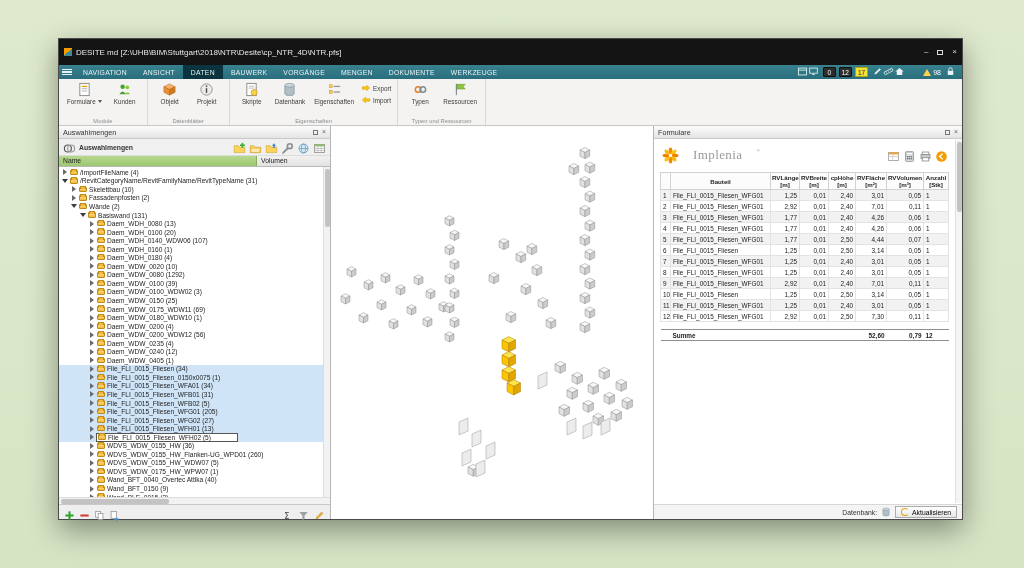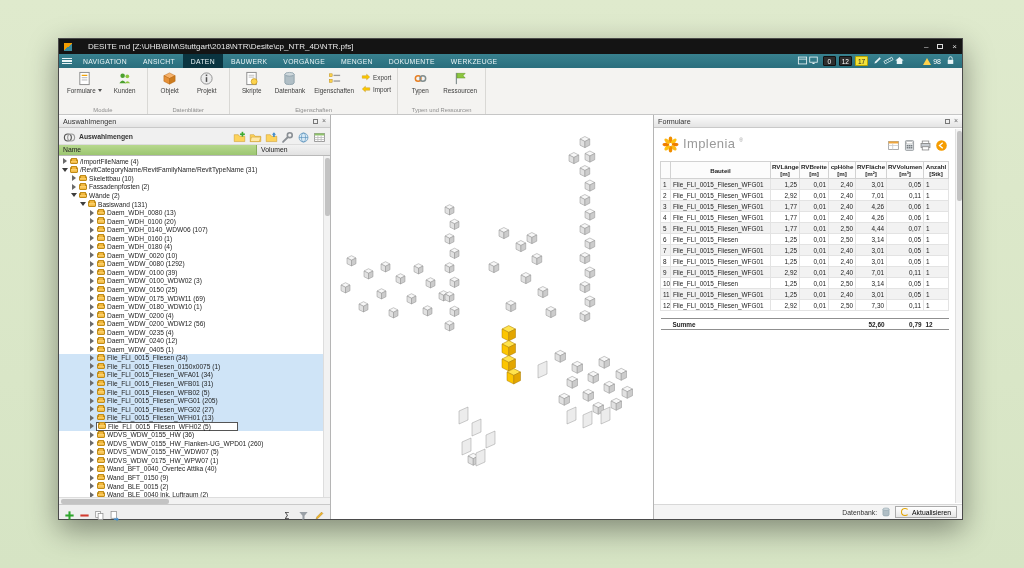--- a/index.html
+++ b/index.html
@@ -6,22 +6,22 @@
   html,body { width:1024px; height:568px; overflow:hidden;
     font-family:"Liberation Sans", sans-serif; background:#dbe7c9; }
   .desktop { position:relative; width:1024px; height:568px;
     background:linear-gradient(#dfeacd,#d6e4c4); }
 
   .window { position:absolute; left:58px; top:38px; width:905px; height:482px;
     background:#f0f0f0; border:1px solid #4a4a4a; box-shadow:0 10px 28px rgba(0,0,0,.4);
     display:flex; flex-direction:column; }
 
   
-  .titlebar { height:15px; background:#141414; color:#e8e8e8; display:flex;
-    align-items:center; gap:16px; padding:0 5px; font-size:8px; flex:none; }
+  .titlebar { height:26px; background:#141414; color:#e8e8e8; display:flex;
+    align-items:center; gap:4px; padding:0 5px; font-size:8px; flex:none; }
   .appicon { width:8px; height:8px; background:linear-gradient(135deg,#f59c00 50%,#3c8a9a 50%); flex:none; }
   .title { white-space:nowrap; overflow:hidden; }
   .winbtns { margin-left:auto; display:flex; gap:9px; align-items:center; }
   .wbtn { color:#dcdcdc; font-size:8px; line-height:8px; cursor:default; }
   .wbtn.box span { display:block; width:6px; height:5px; border:1px solid #dcdcdc; }
 
   
   .tabbar { height:14px; background:linear-gradient(#38818f,#2a6e7d); display:flex;
     align-items:stretch; color:#e9f4f6; font-size:6.8px; flex:none; }
   .hamb { width:16px; display:flex; flex-direction:column; justify-content:center; gap:1.5px; padding:0 3px; }
@@ -105,21 +105,21 @@
   .ft-right { margin-left:auto; display:flex; gap:5px; }
 
   
   .viewport { flex:1; background:#fff; position:relative; border-right:1px solid #b5b5b5; min-width:0; }
   .viewport svg { position:absolute; inset:0; }
 
   
   .rpanel { width:308px; flex:none; background:#fff; display:flex; flex-direction:column;
     min-height:0; position:relative; }
   .logo-row { height:30px; flex:none; display:flex; align-items:center; padding:2px 14px 0 8px; gap:4px; }
-  .implenia-logo { display:flex; align-items:flex-start; gap:4px; }
+  .implenia-logo { display:flex; align-items:flex-start; gap:14px;font-family:Liberation Serif, serif; }
   .implenia-txt { font-size:13px; color:#9a9a9a; letter-spacing:.4px; }
   .reg { font-size:5px; color:#9a9a9a; margin-top:1px; }
   .rp-icons { margin-left:auto; display:flex; gap:3px; }
   .rp-ic { width:13px; height:13px; } .rp-ic svg { width:100%; height:100%; }
   .banner { margin:2px 14px 2px 6px; height:14px; flex:none;
     background:linear-gradient(#f9ac18,#f19003); color:#fff; font-size:7.3px; font-weight:bold;
     display:flex; align-items:center; gap:4px; padding:0 5px; }
   .refresh-ic { width:8px; height:8px; border:1.2px solid #fff; border-radius:50%;
     border-left-color:transparent; position:relative; flex:none; }
   .refresh-ic::after { content:""; position:absolute; left:-2px; top:-1px; width:0; height:0;

